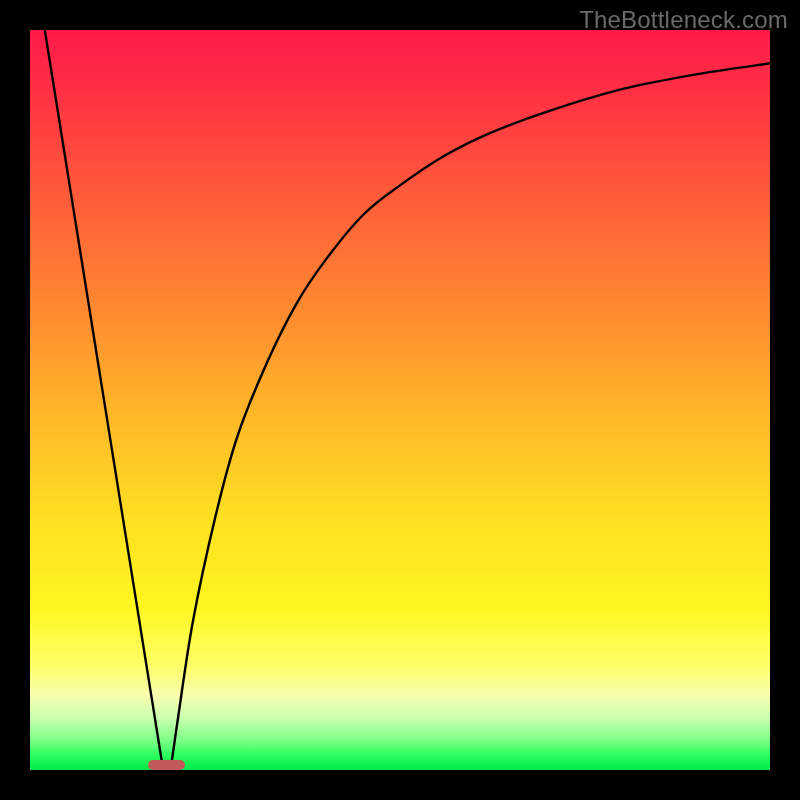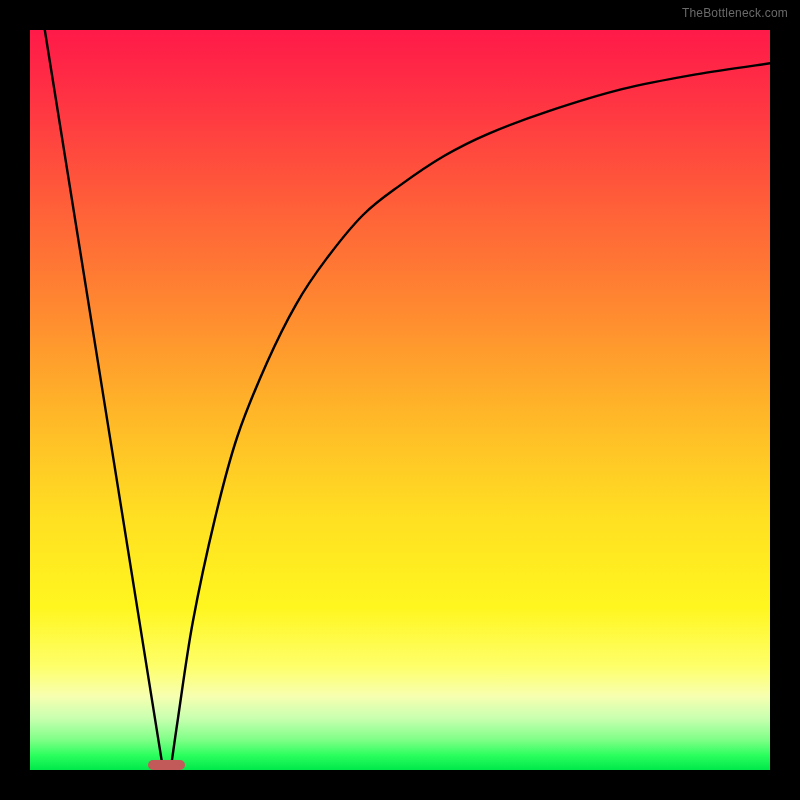--- a/index.html
+++ b/index.html
@@ -50,21 +50,21 @@
     position: absolute;
     inset: 0;
     width: 740px;
     height: 740px;
   }
   .watermark {
     position: absolute;
     top: 6px;
     right: 12px;
     color: #6a6a6a;
-    font-size: 12px;
+    font-size: 24px;
     font-weight: 500;
     letter-spacing: 0.2px;
   }
   .marker {
     position: absolute;
     background: #c25a5a;
     border-radius: 5px;
   }
 </style>
 </head>

